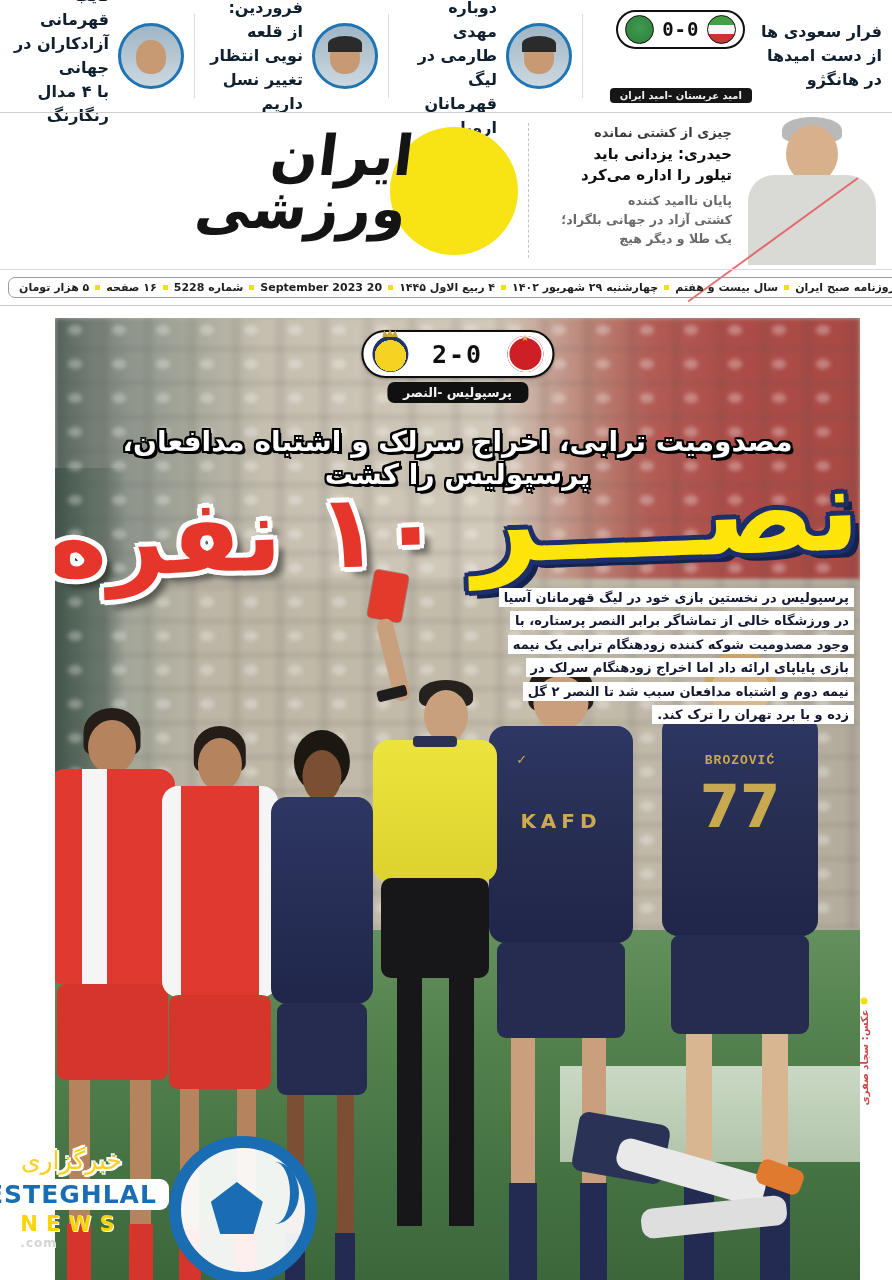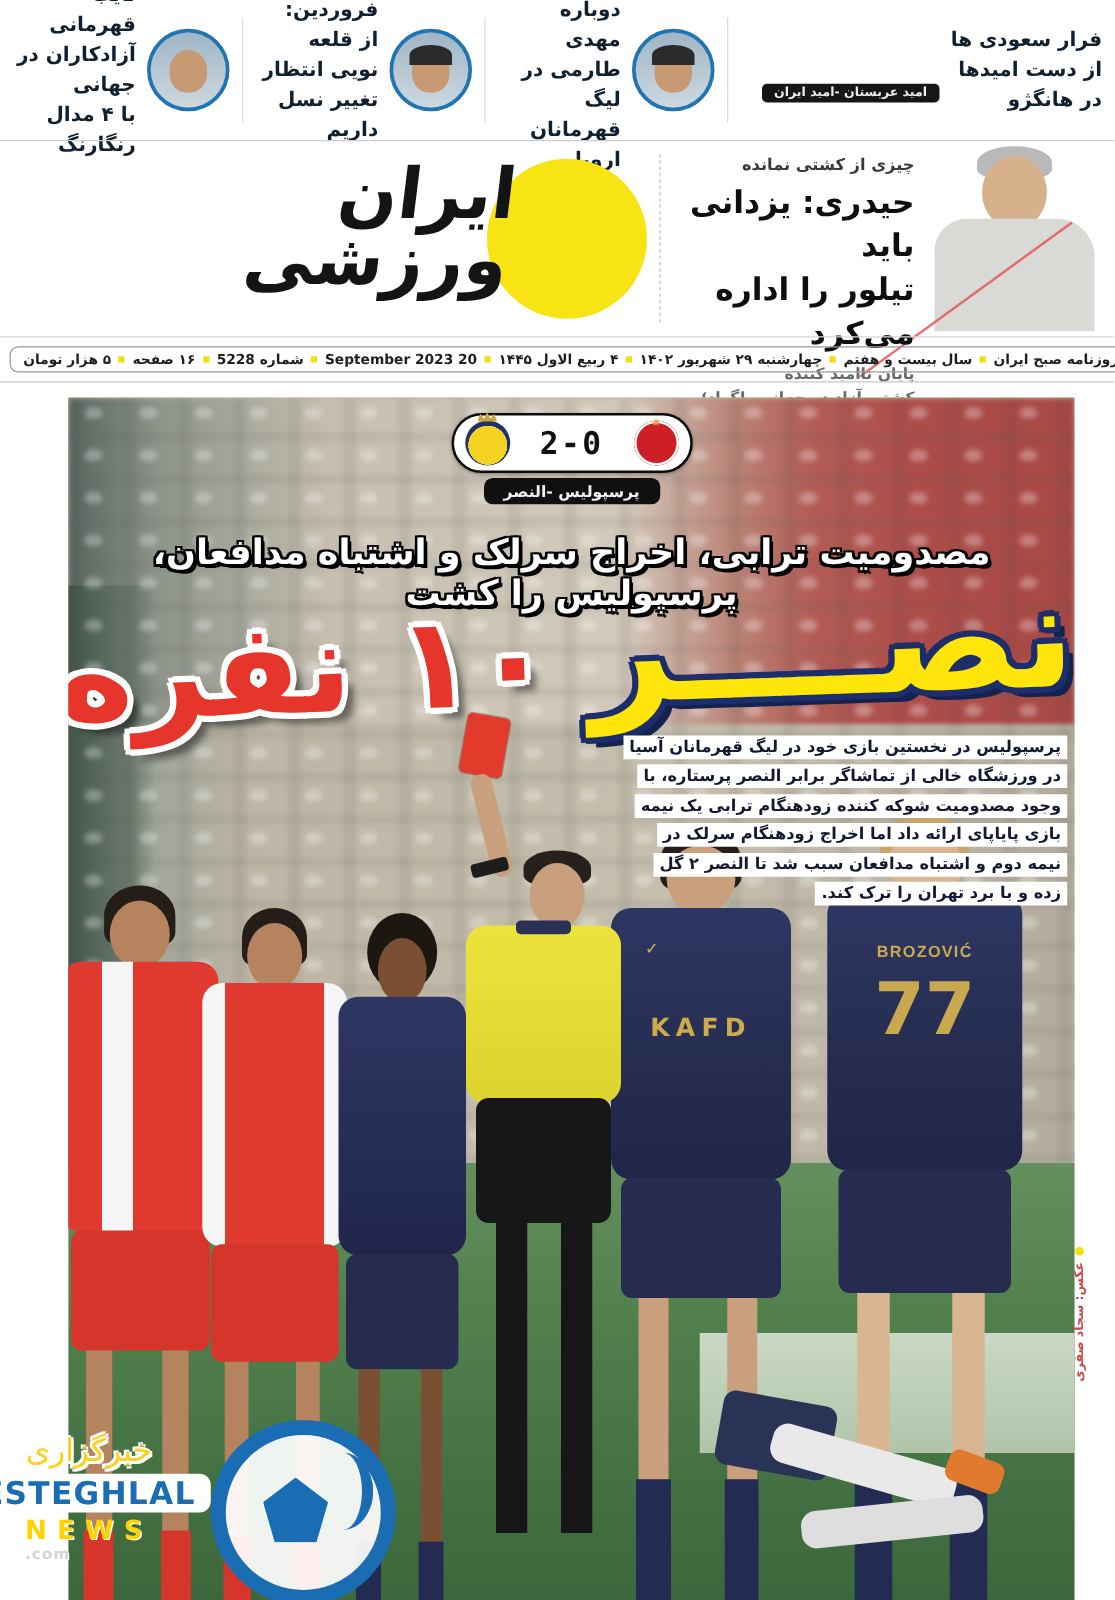--- a/index.html
+++ b/index.html
@@ -36,21 +36,21 @@
              transform:skewX(-7deg);z-index:2;line-height:1.02;}
   .logo-l1{font-size:56px;} .logo-l2{font-size:56px;margin-top:-4px;}
   .heydari{position:absolute;right:0;top:0;width:362px;height:156px;}
   .heydari-photo{position:absolute;right:2px;top:2px;width:152px;height:150px;overflow:hidden;}
   .hp-head{position:absolute;right:52px;top:10px;width:52px;height:58px;border-radius:50%;background:#d7b08c;}
   .hp-hair{position:absolute;right:48px;top:2px;width:60px;height:26px;border-radius:50% 50% 30% 30%;background:#b9b9b9;}
   .hp-body{position:absolute;right:14px;top:60px;width:128px;height:92px;border-radius:26px 30px 0 0;background:#d9d9d6;}
   .heydari-redline{position:absolute;right:34px;top:64px;width:210px;height:2px;background:#e25050;transform:rotate(-36deg);transform-origin:right center;opacity:.8;}
   .heydari-text{position:absolute;right:160px;top:12px;left:6px;text-align:right;}
   .hk{font-size:13px;color:#3a3a3a;font-weight:700;margin-bottom:4px;}
-  .hh{font-size:25px;font-weight:900;color:#0e0e0e;line-height:1.4;white-space:pre-line;}
+  .hh{font-size:15px;font-weight:900;color:#0e0e0e;line-height:1.4;white-space:pre-line;}
   .hd{margin-top:6px;font-size:12.5px;color:#6a6a6a;font-weight:700;line-height:1.5;white-space:pre-line;}
 
   
   .info-bar{position:absolute;top:269px;left:0;right:0;height:37px;border-top:1px solid #dadada;border-bottom:1px solid #c9c9c9;
             box-sizing:border-box;display:flex;align-items:center;direction:ltr;padding:0 8px;}
   .info-box{border:1.3px solid #9a9a9a;border-radius:7px;padding:3px 10px;display:flex;direction:rtl;align-items:center;gap:6px;
             font-size:11px;font-weight:700;color:#1e1e1e;white-space:nowrap;}
   .seg-sep{width:5px;height:5px;background:#f3df10;flex:0 0 auto;}
 
   
@@ -74,21 +74,21 @@
   .player>div{position:absolute;}
   .player .hair{left:50%;top:-2%;width:38%;height:8%;transform:translateX(-50%);border-radius:50% 50% 22% 22%;background:var(--hair,#241d18);}
   .player .hair-big{left:50%;top:-3.5%;width:46%;height:11%;transform:translateX(-50%);border-radius:50%;background:#1d1712;}
   .player .head{left:50%;top:0;width:32%;height:9%;transform:translateX(-50%);border-radius:50%;background:var(--skin);}
   .player .torso{left:8%;top:8.2%;width:84%;height:36%;border-radius:16px;background:var(--kit);}
   .player .shorts{left:13%;top:44%;width:74%;height:16%;border-radius:9px;background:var(--shorts);}
   .player .legL{left:21%;top:60%;width:14%;height:25%;background:var(--skin);}
   .player .legR{left:62%;top:60%;width:14%;height:25%;background:var(--skin);}
   .player .sockL{left:20%;top:84%;width:16%;height:16%;background:var(--sock);}
   .player .sockR{left:61%;top:84%;width:16%;height:16%;background:var(--sock);}
-  .player .backname{left:0;right:0;top:14.5%;text-align:center;color:#c8a94f;font-weight:700;font-size:13px;letter-spacing:1px;font-family:Liberation Sans, sans-serif;}
+  .player .backname{left:0;right:0;top:14.5%;text-align:center;color:#c8a94f;font-weight:700;font-size:13px;letter-spacing:1px;font-family:Liberation Mono, monospace;}
   .player .backnum{left:0;right:0;top:18.5%;text-align:center;color:#c8a94f;font-weight:900;font-size:58px;line-height:1;}
   .player .sponsor{left:0;right:0;top:22%;text-align:center;color:#cdaa4e;font-weight:700;font-size:20px;letter-spacing:5px;direction:ltr;}
   .player .swoosh{left:24%;top:12.5%;color:#cdaa4e;font-size:13px;font-weight:900;}
 
   .p-red1{left:-18px;top:402px;width:150px;height:600px;--skin:#b5845f;--kit:linear-gradient(90deg,#e03a30 0 26%,#f5f5f5 26% 46%,#e03a30 46%);--shorts:#d6352c;--sock:#d6352c;}
   .p-red2{left:96px;top:420px;width:138px;height:585px;--skin:#b5845f;--kit:linear-gradient(90deg,#f5f5f5 0 16%,#e03a30 16% 84%,#f5f5f5 84%);--shorts:#d6352c;--sock:#d6352c;}
   .p-navy1{left:206px;top:432px;width:122px;height:575px;--skin:#7a4f33;--kit:linear-gradient(180deg,#2e3763,#20264a);--shorts:#252c4f;--sock:#232b52;}
   .p-laporte{left:420px;top:358px;width:172px;height:604px;--skin:#c99f7d;--kit:linear-gradient(180deg,#2e3763 0%,#252c4f 60%,#20264a 100%);--shorts:#252c4f;--sock:#232b52;}
   .p-broz{left:592px;top:346px;width:186px;height:616px;--skin:#d8b691;--hair:#caa36a;--kit:linear-gradient(180deg,#2e3763 0%,#252c4f 60%,#20264a 100%);--shorts:#252c4f;--sock:#232b52;}
 
@@ -161,20 +161,25 @@
 
 <div class="page">
 
   <header class="top-strip">
 
     <div class="news-item ni-1">
       <div class="nit-headline">فرار سعودی ها
 از دست امیدها
 در هانگژو</div>
       <div class="score-badge">
+        <div class="score-pill">
+          <span class="flag flag-saudi"></span>
+          <span class="score-num">0-0</span>
+          <span class="flag flag-iran"></span>
+        </div>
         <div class="badge-caption">امید عربستان -امید ایران</div>
       </div>
     </div>
 
     <div class="news-item ni-2">
       <div class="photo-circle"></div>
       <div class="nit-headline">گلزنی دوباره
 مهدی طارمی در
 لیگ قهرمانان اروپا</div>
     </div>

